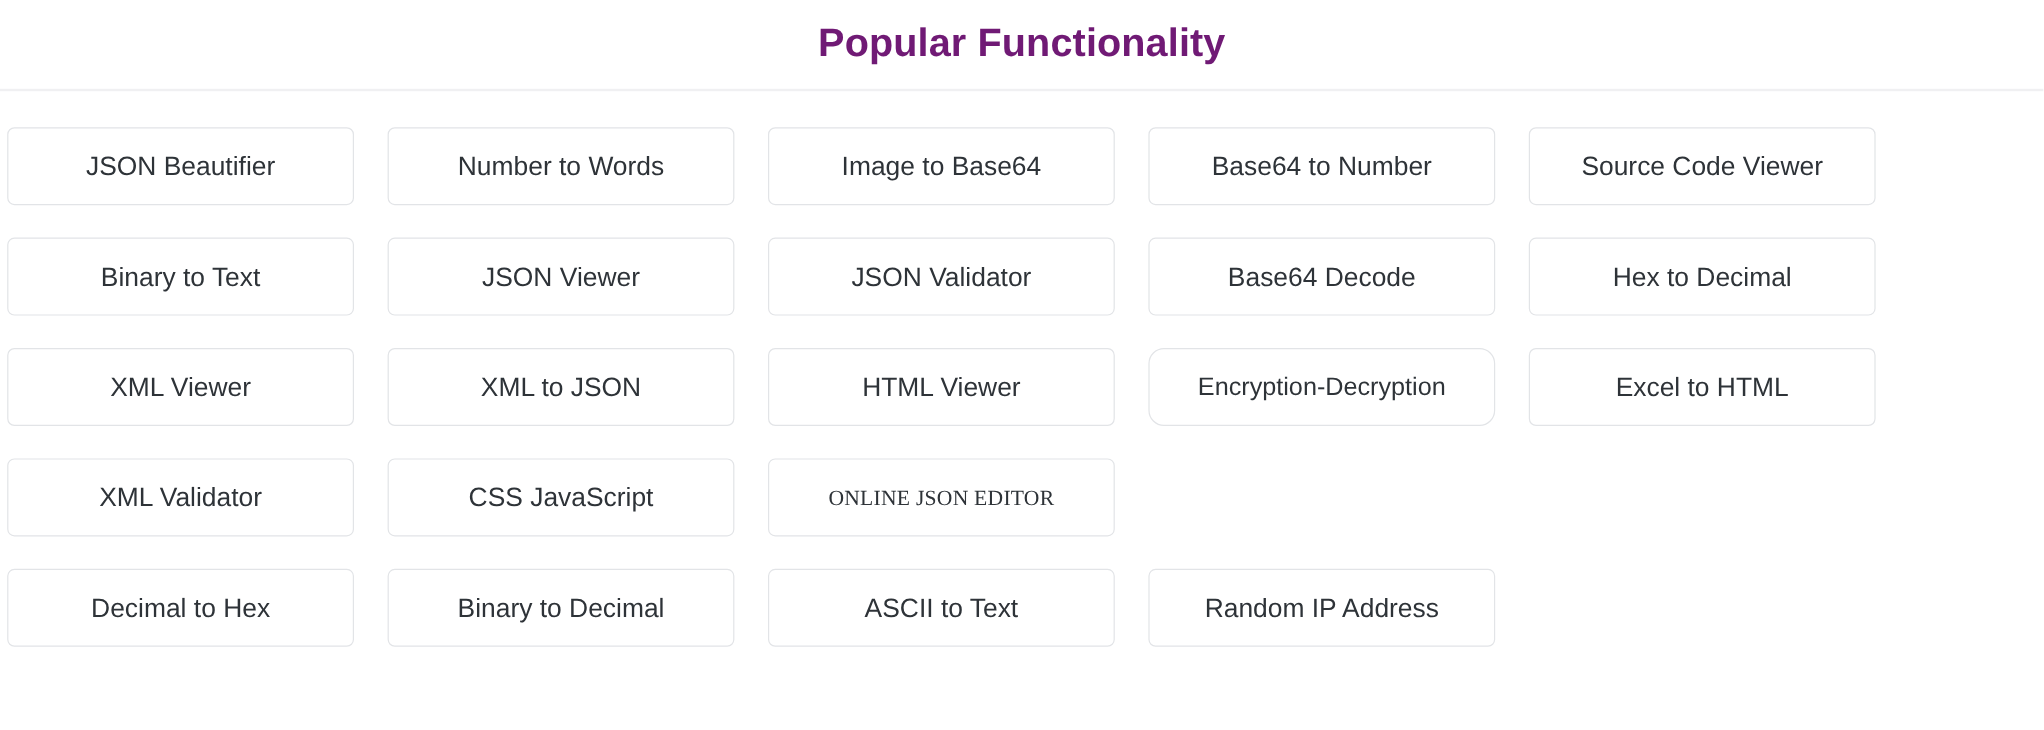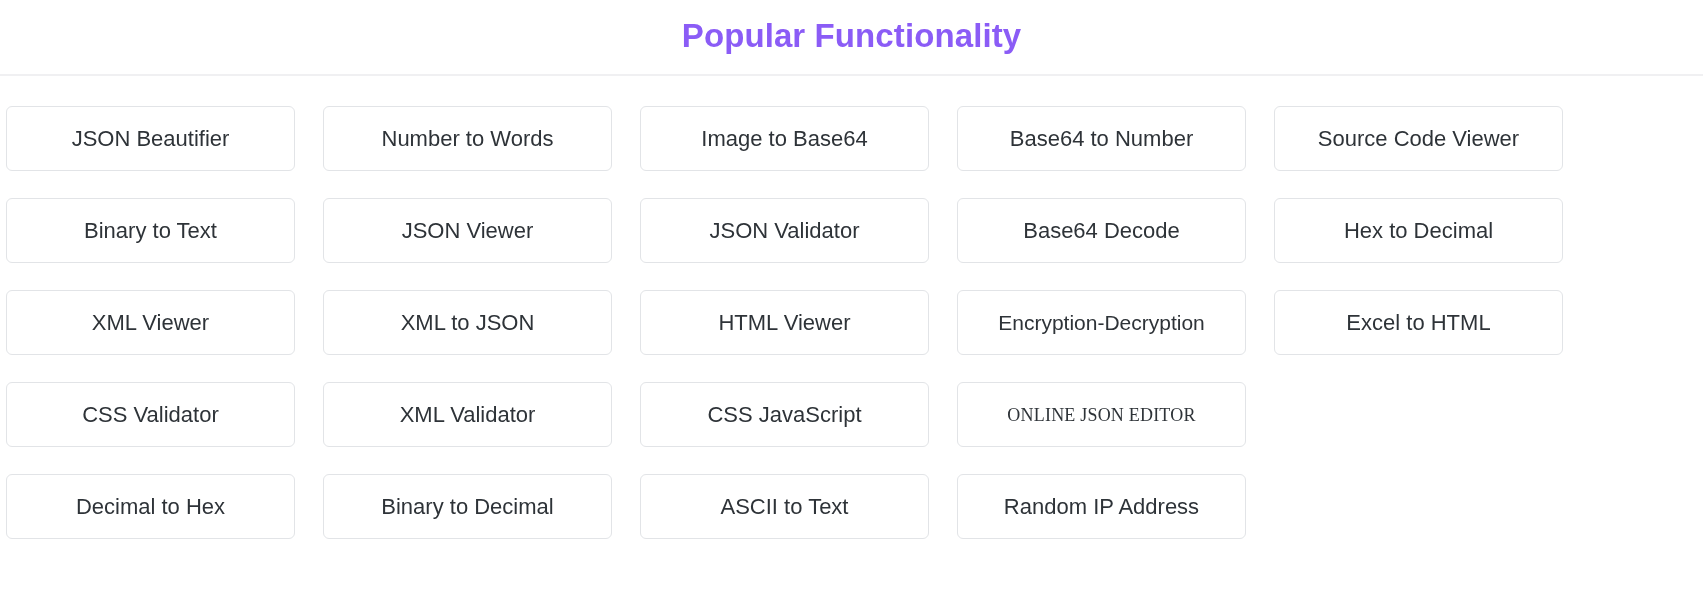--- a/index.html
+++ b/index.html
@@ -28,21 +28,21 @@
     display: flex;
     align-items: center;
     justify-content: center;
     border-bottom: 2px solid #f0f0f2;
     background: #ffffff;
   }
 
   .page-title {
     font-size: 33px;
     font-weight: bold;
-    color: #8b5cf6;
+    color: #701a75;
     letter-spacing: 0.1px;
     line-height: 1;
     margin: 0;
     padding: 0 0 4px 0;
     white-space: nowrap;
   }
 
   
   .tiles-area {
     padding: 30px 16px 0 6px;
@@ -83,20 +83,21 @@
   .tile:last-child { margin-right: 0; }
 
   .tile.small-caps-label {
     font-size: 18px;
     letter-spacing: 0.2px;
     font-family: Liberation Serif, serif;
   }
 
   .tile.tight-label {
     font-size: 21px;
+    border-radius: 13px;
   }
 
   .tile-row.centered .tile {
     margin-right: 28px;
   }
   .tile-row.centered .tile:last-child { margin-right: 0; }
 </style>
 </head>
 <body>
 
@@ -122,21 +123,20 @@
         <button class="tile">Hex to Decimal</button>
       </div>
       <div class="tile-row">
         <button class="tile">XML Viewer</button>
         <button class="tile">XML to JSON</button>
         <button class="tile">HTML Viewer</button>
         <button class="tile tight-label">Encryption-Decryption</button>
         <button class="tile">Excel to HTML</button>
       </div>
       <div class="tile-row">
-        <button class="tile">CSS Validator</button>
         <button class="tile">XML Validator</button>
         <button class="tile">CSS JavaScript</button>
         <button class="tile small-caps-label">ONLINE JSON EDITOR</button>
       </div>
       <div class="tile-row centered">
         <button class="tile">Decimal to Hex</button>
         <button class="tile">Binary to Decimal</button>
         <button class="tile">ASCII to Text</button>
         <button class="tile">Random IP Address</button>
       </div>

